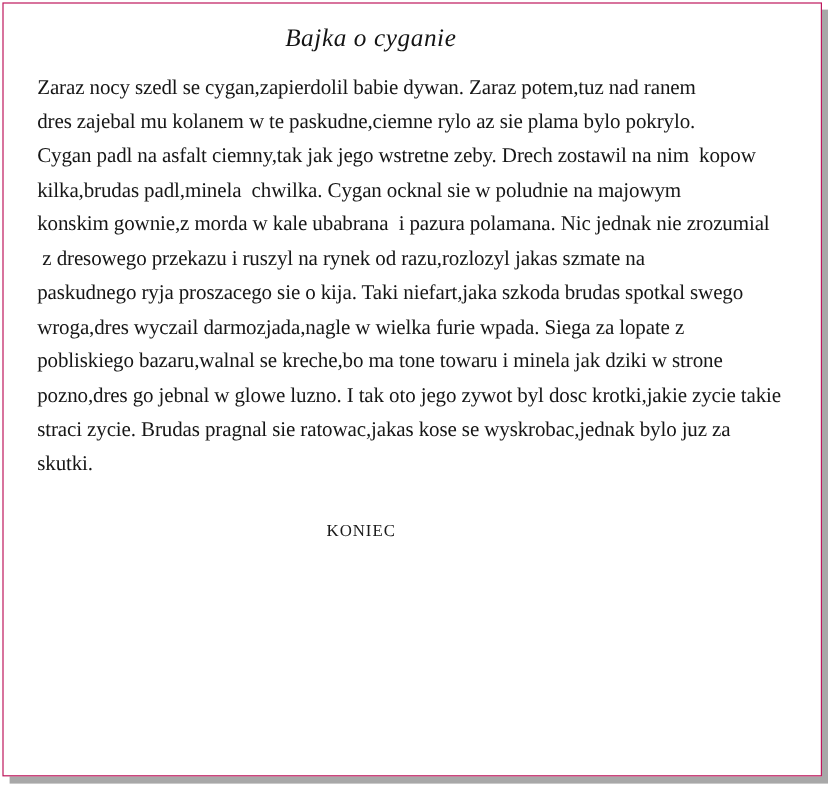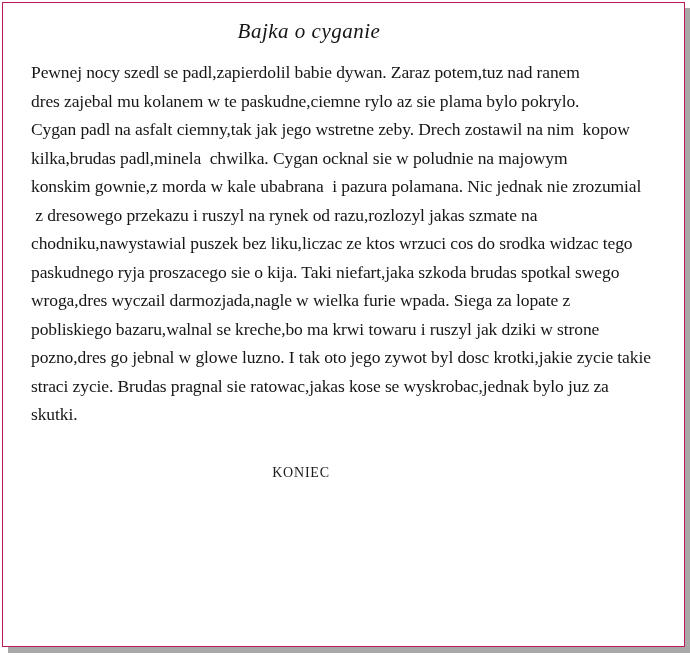--- a/index.html
+++ b/index.html
@@ -63,30 +63,29 @@
   }
 </style>
 </head>
 <body>
 
 <div class="page">
   <div class="title-row">
     <h1 class="title">Bajka o cyganie</h1>
   </div>
   <div class="body">
-    <div class="line">Pewnej nocy szedl se padl,zapierdolil babie dywan. Zaraz potem,tuz nad ranem</div>
+    <div class="line">Zaraz nocy szedl se cygan,zapierdolil babie dywan. Zaraz potem,tuz nad ranem</div>
     <div class="line">dres zajebal mu kolanem w te paskudne,ciemne rylo az sie plama bylo pokrylo.</div>
     <div class="line">Cygan padl na asfalt ciemny,tak jak jego wstretne zeby. Drech zostawil na nim  kopow</div>
     <div class="line">kilka,brudas padl,minela  chwilka. Cygan ocknal sie w poludnie na majowym</div>
     <div class="line">konskim gownie,z morda w kale ubabrana  i pazura polamana. Nic jednak nie zrozumial</div>
     <div class="line"> z dresowego przekazu i ruszyl na rynek od razu,rozlozyl jakas szmate na</div>
-    <div class="line">chodniku,nawystawial puszek bez liku,liczac ze ktos wrzuci cos do srodka widzac tego</div>
     <div class="line">paskudnego ryja proszacego sie o kija. Taki niefart,jaka szkoda brudas spotkal swego</div>
     <div class="line">wroga,dres wyczail darmozjada,nagle w wielka furie wpada. Siega za lopate z</div>
-    <div class="line">pobliskiego bazaru,walnal se kreche,bo ma krwi towaru i ruszyl jak dziki w strone</div>
+    <div class="line">pobliskiego bazaru,walnal se kreche,bo ma tone towaru i minela jak dziki w strone</div>
     <div class="line">pozno,dres go jebnal w glowe luzno. I tak oto jego zywot byl dosc krotki,jakie zycie takie</div>
     <div class="line">straci zycie. Brudas pragnal sie ratowac,jakas kose se wyskrobac,jednak bylo juz za</div>
     <div class="line">skutki.</div>
   </div>
   <div class="koniec-row">
     <span class="koniec">KONIEC</span>
   </div>
 </div>
 
 </body></html>

